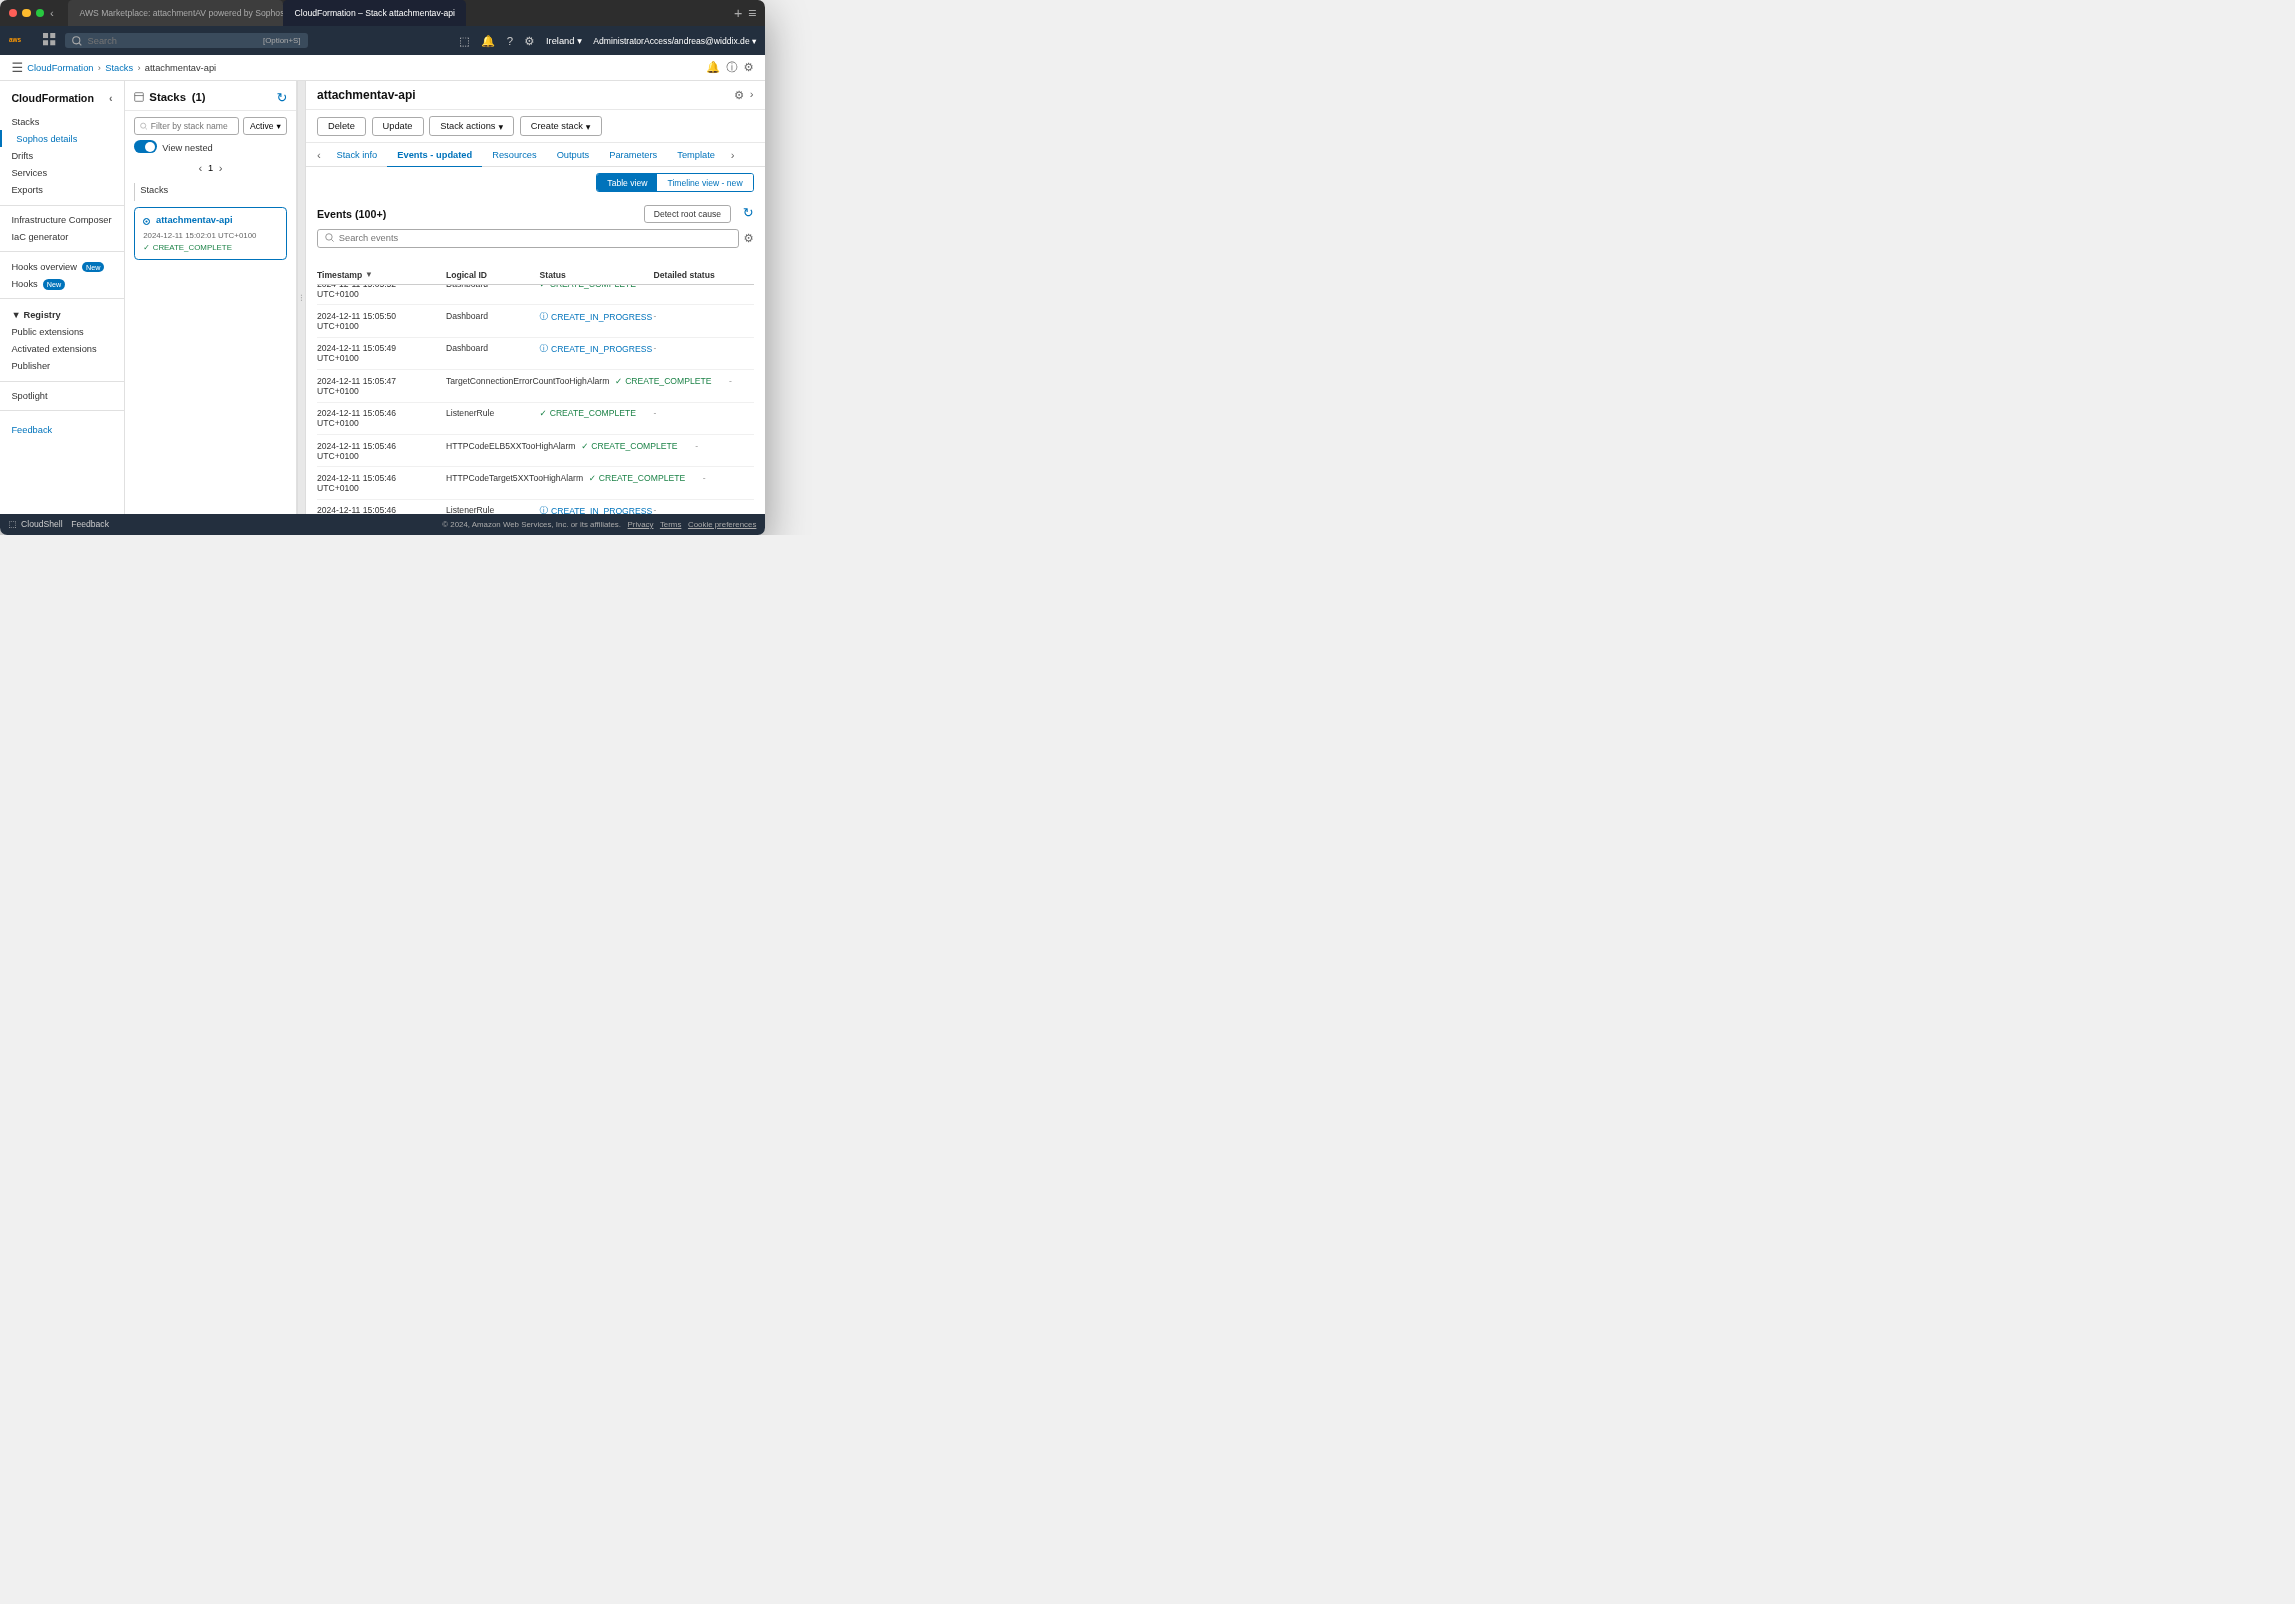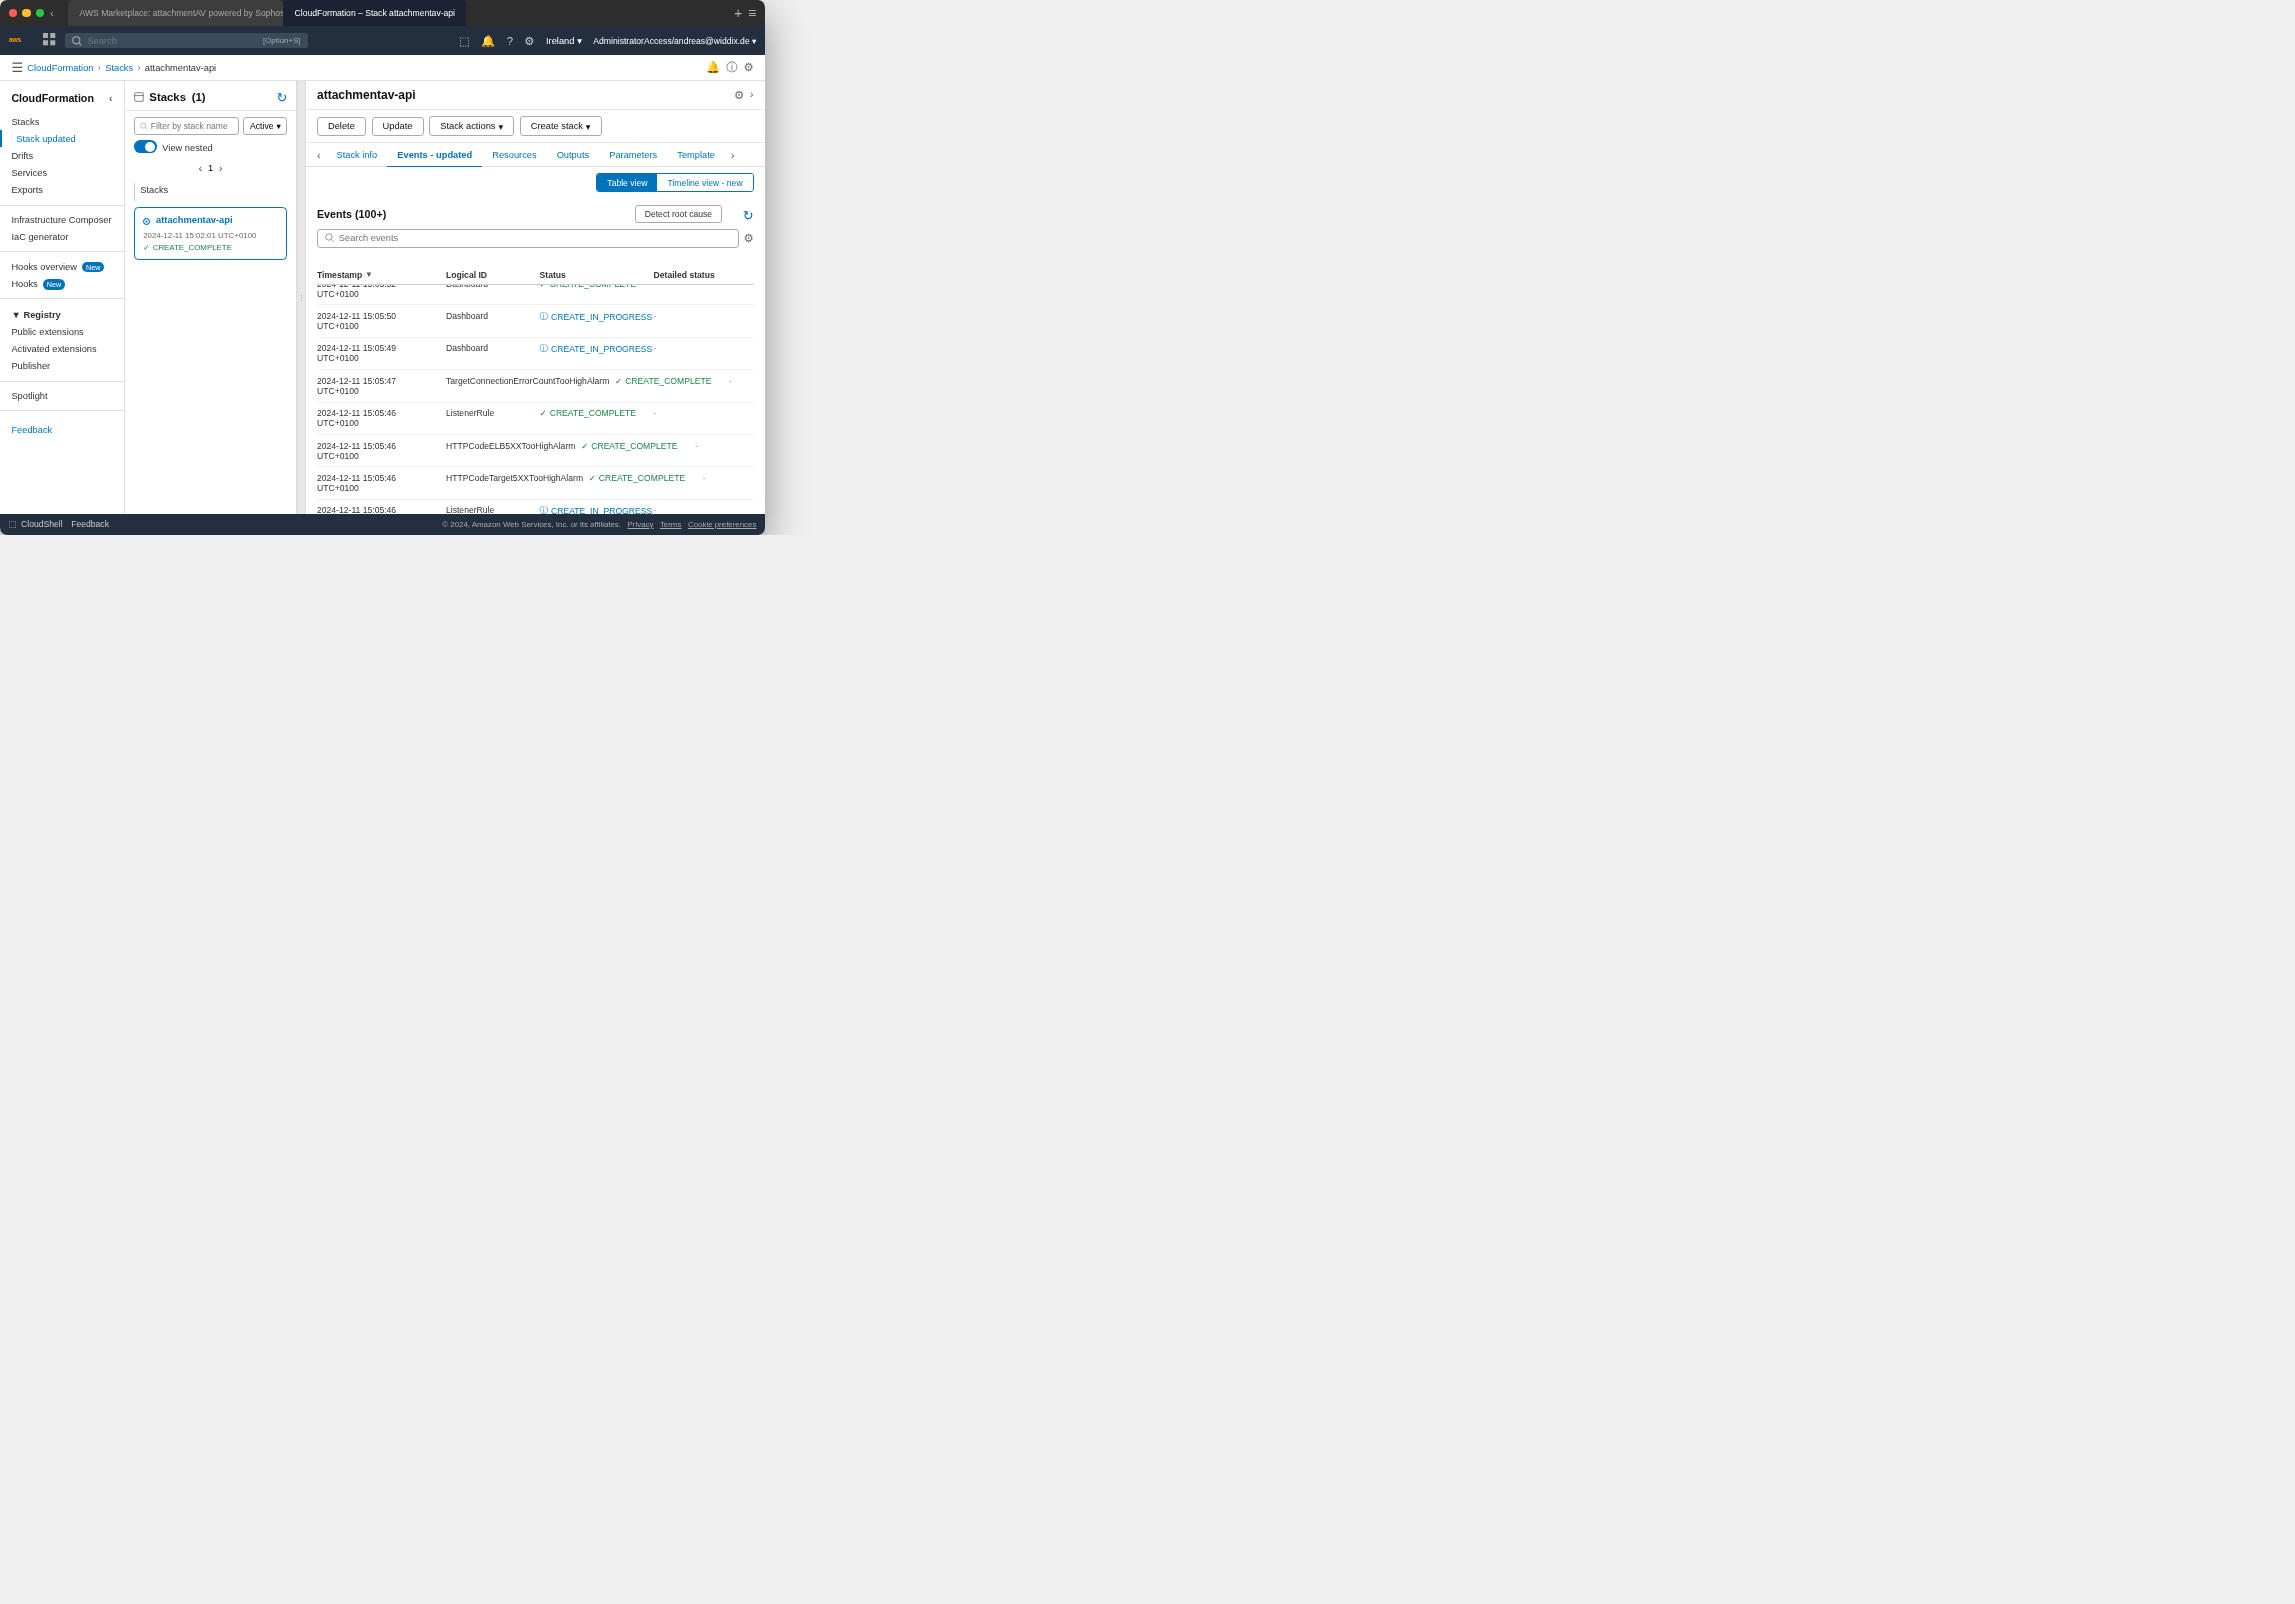--- a/index.html
+++ b/index.html
@@ -97,21 +97,21 @@
     
     .view-toggle { padding: 5.7px 11.4px; display: flex; justify-content: flex-end; flex-shrink: 0; }
     .view-toggle-group { display: flex; border-radius: 2.9px; overflow: hidden; border: 0.7px solid #0073bb; }
     .view-btn-active { background: #0073bb; color: #fff; padding: 3.6px 10px; font-size: 8.6px; cursor: pointer; }
     .view-btn { background: #fff; color: #0073bb; padding: 3.6px 10px; font-size: 8.6px; cursor: pointer; text-align: center; }
 
     
     .events-section { flex: 1; overflow: hidden; display: flex; flex-direction: column; padding: 0 11.4px; }
     .events-header { display: flex; align-items: center; padding: 7.2px 0 5.7px 0; flex-shrink: 0; }
     .events-title { font-size: 10.7px; font-weight: 700; color: #111; }
-    .events-actions { margin-left: auto; display: flex; gap: 21px; align-items: flex-end; }
+    .events-actions { margin-left: auto; display: flex; gap: 12px; align-items: flex-start; }
     .detect-btn { border: 0.7px solid #aaa; border-radius: 2.9px; padding: 2.9px 8.6px; font-size: 8.6px; cursor: pointer; background: #fff; color: #333; }
     .events-refresh { color: #0073bb; font-size: 13px; cursor: pointer; }
     .search-bar { border: 0.7px solid #aaa; border-radius: 2.9px; padding: 3.6px 7.2px; font-size: 9.3px; display: flex; align-items: center; gap: 4.3px; background: #fff; flex-shrink: 0; }
     .search-bar input { border: none; outline: none; font-size: 9.3px; flex: 1; }
     .events-settings { color: #666; font-size: 11.4px; cursor: pointer; margin-left: 4.3px; }
 
     
     .events-table { flex: 1; overflow-y: auto; font-size: 8.6px; }
     .table-header { display: grid; grid-template-columns: 129px 1fr 114px 100px; padding: 4.3px 0; border-bottom: 0.7px solid #ccc; font-weight: 600; color: #333; font-size: 8.6px; position: sticky; top: 12px; background: #fff; }
     .th { display: flex; align-items: center; gap: 2.9px; }
@@ -211,21 +211,21 @@
 
   <div class="main-layout">
 
     <div class="sidebar">
       <div class="sidebar-title">
         <span>CloudFormation</span>
         <span style="color:#666;cursor:pointer;">‹</span>
       </div>
       <div class="sidebar-section">
         <div class="sidebar-item">Stacks</div>
-        <div class="sidebar-item sidebar-item-active">Stack updated</div>
+        <div class="sidebar-item sidebar-item-active">Sophos details</div>
         <div class="sidebar-item">Drifts</div>
         <div class="sidebar-item">Services</div>
         <div class="sidebar-item">Exports</div>
       </div>
       <hr class="sidebar-divider">
       <div class="sidebar-section">
         <div class="sidebar-item">Infrastructure Composer</div>
         <div class="sidebar-item">IaC generator</div>
       </div>
       <hr class="sidebar-divider">

